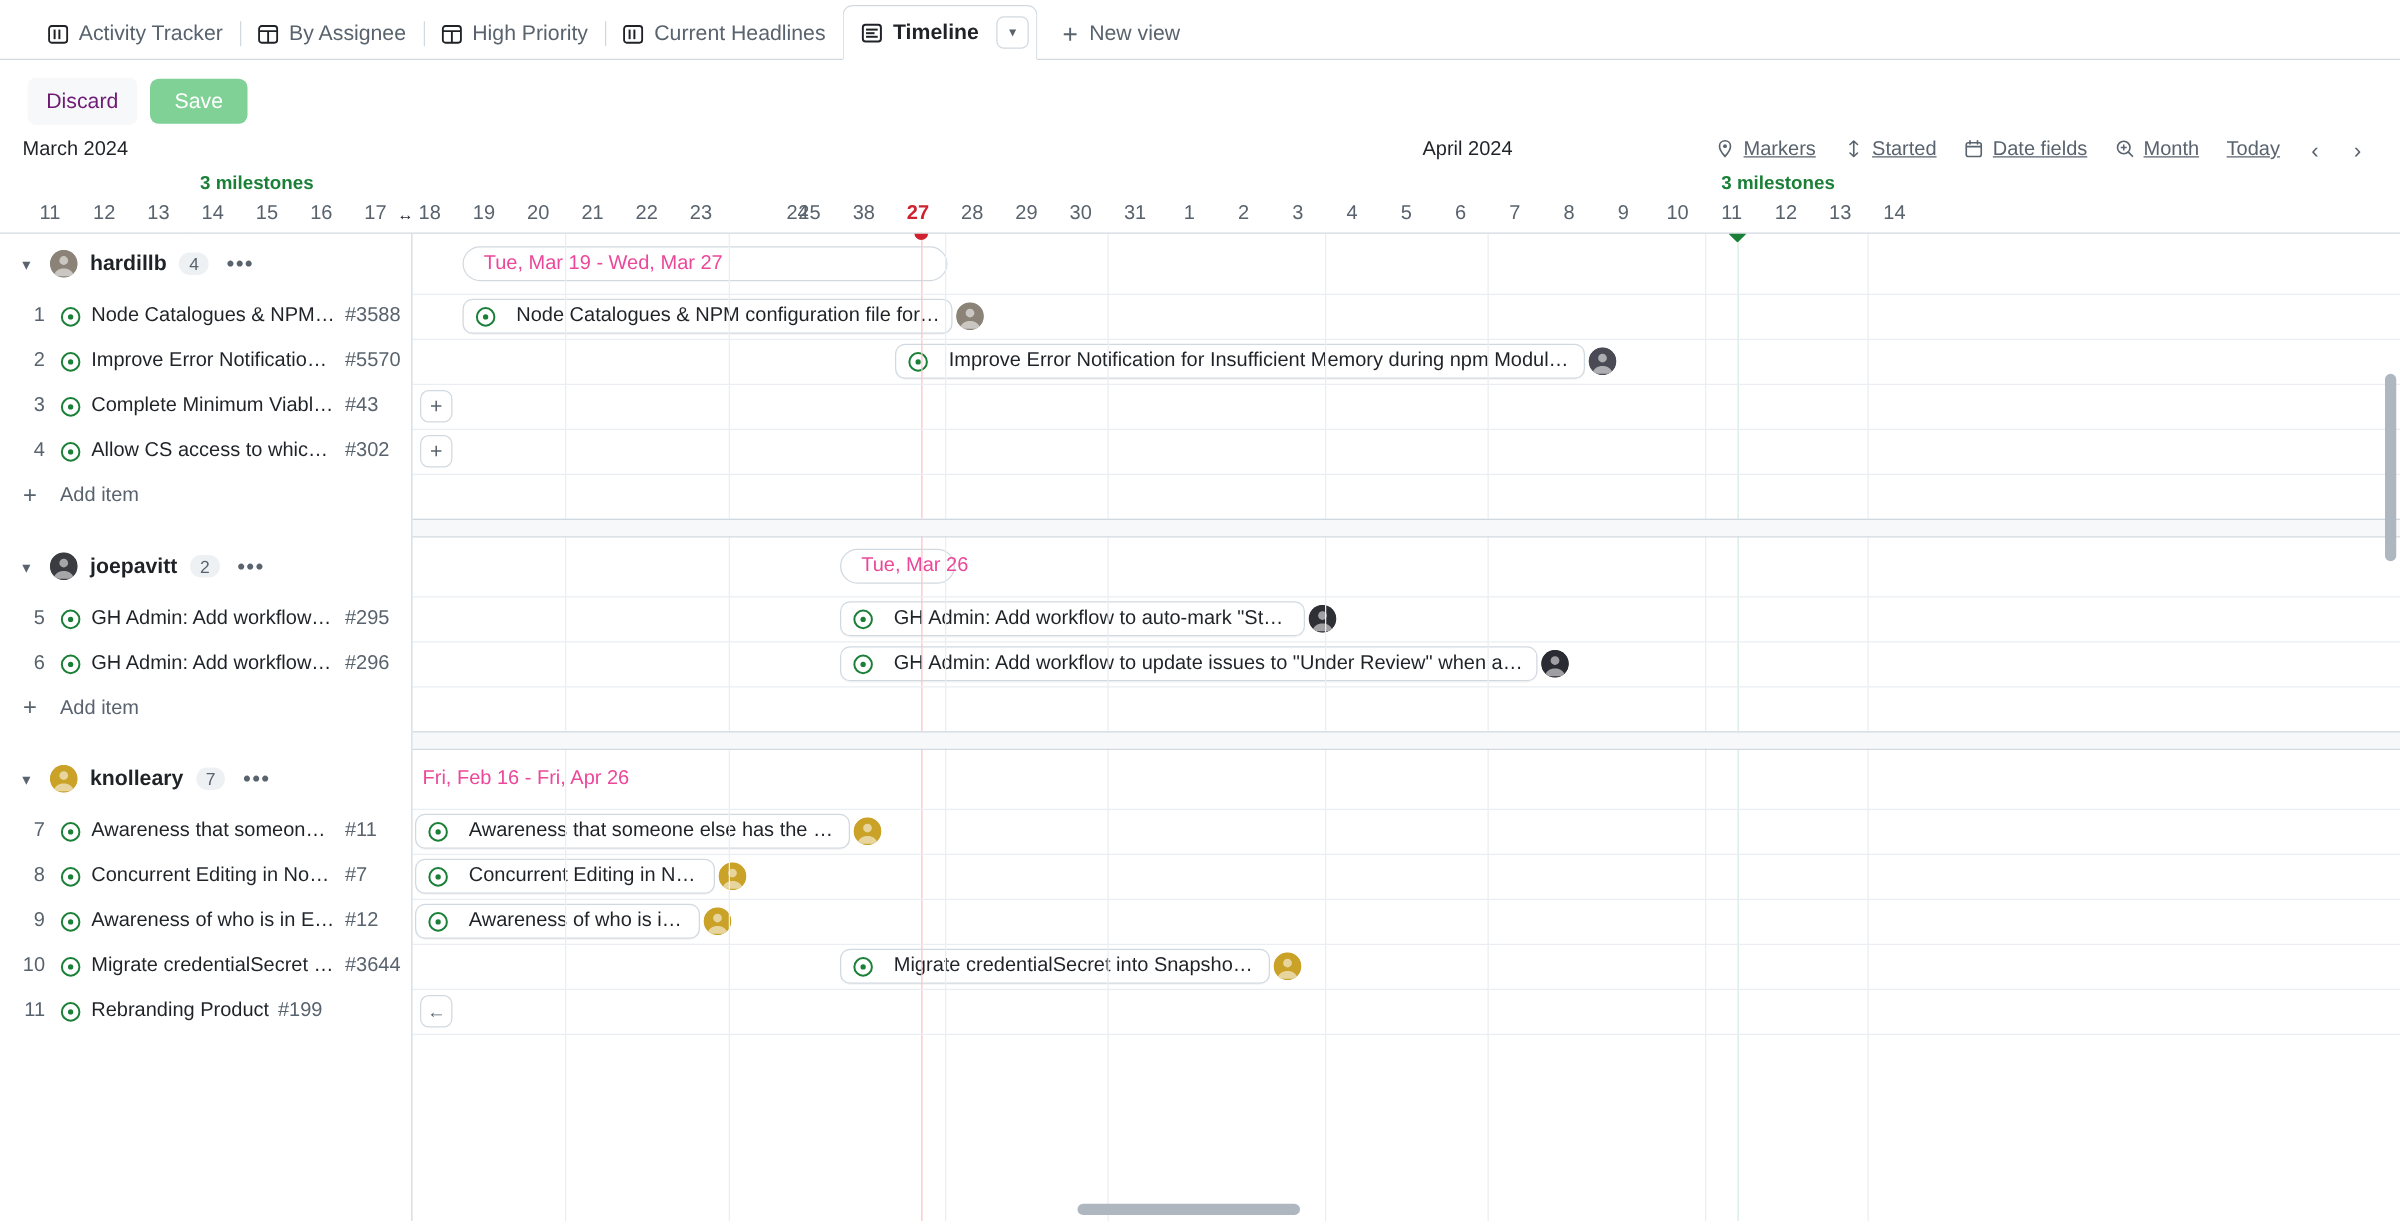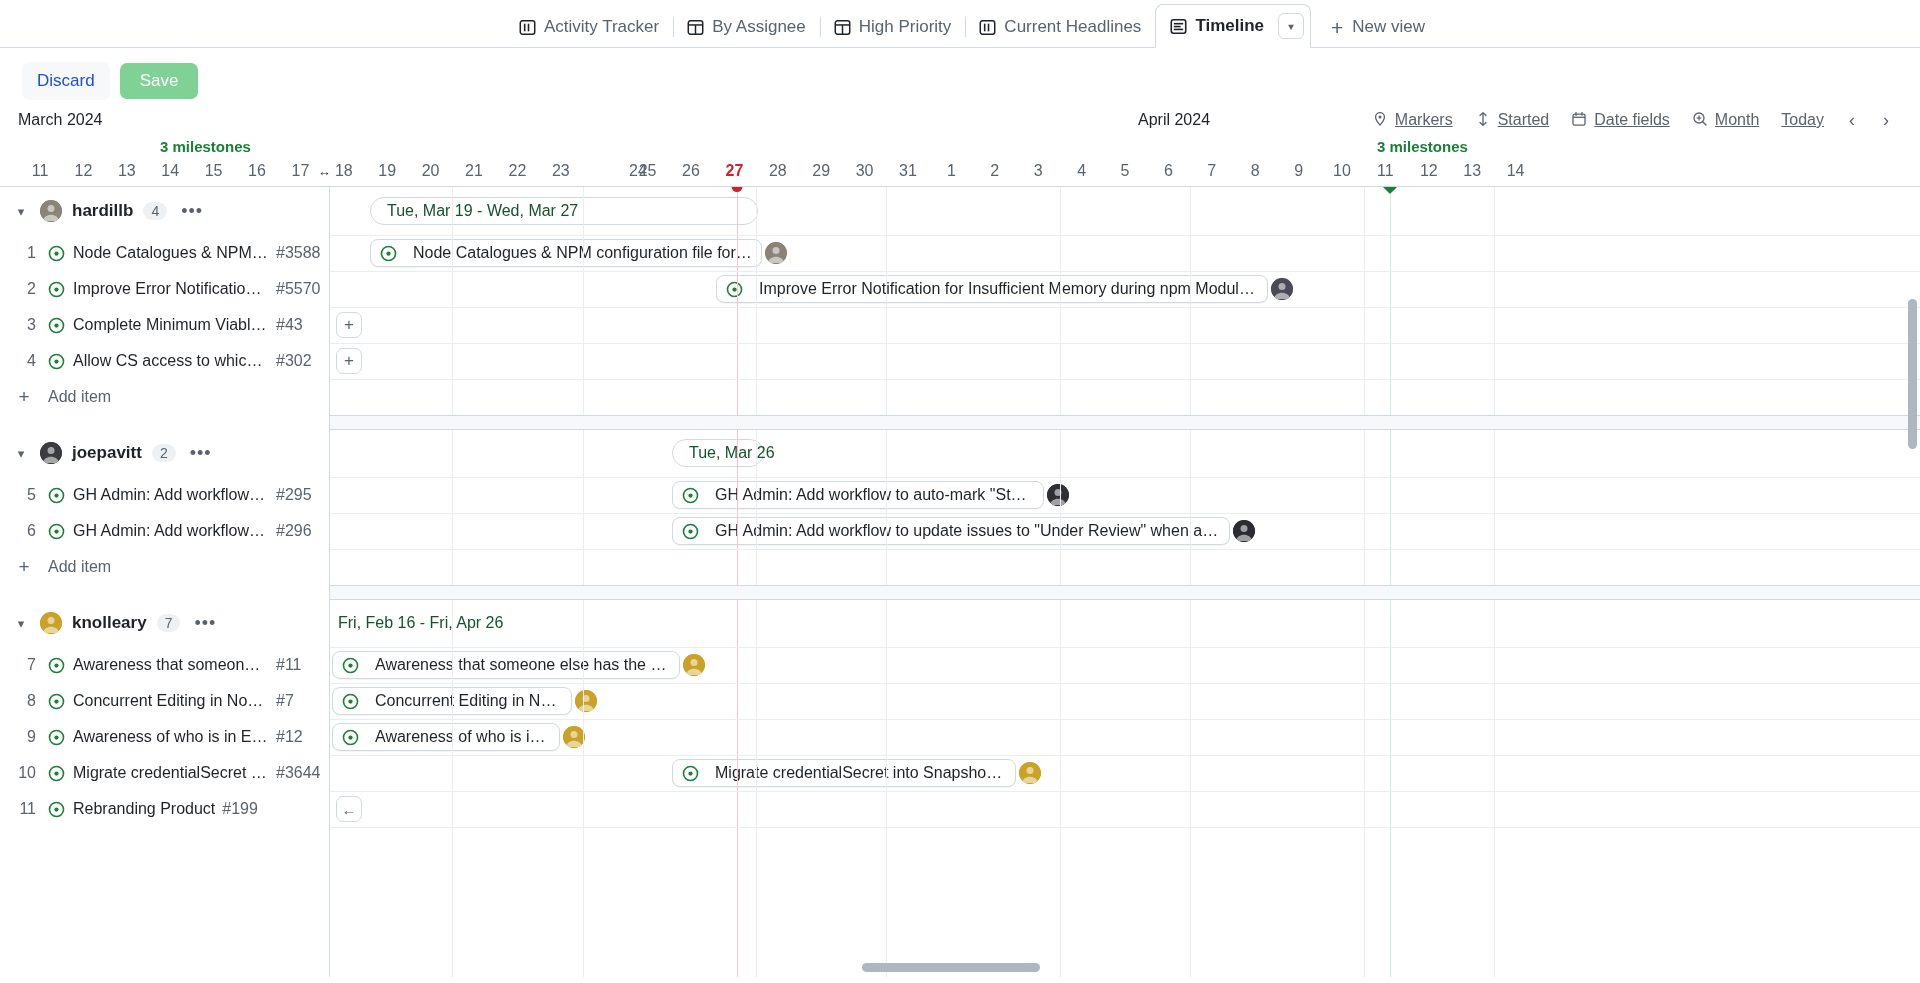--- a/index.html
+++ b/index.html
@@ -14,21 +14,20 @@
 
   
   .tabbar {
     position: relative;
     height: 48px;
     display: flex;
     align-items: flex-end;
     padding-left: 24px;
     border-bottom: 1px solid #d1d9e0;
     background: #ffffff;
-    justify-content: center;
   }
   .tab {
     display: flex; align-items: center; gap: 8px;
     height: 40px; padding: 0 14px;
     font-size: 17px; color: #59636e;
     position: relative;
     white-space: nowrap;
     cursor: pointer;
   }
   .tab .tlabel { font-size: 17px; }
@@ -91,21 +90,21 @@
     font-size: 15px; font-weight: 700;
     border-radius: 20px; padding: 3px 10px;
   }
   .clear-btn {
     width: 22px; height: 22px; border-radius: 50%;
     background: #59636e; color: #fff;
     display: flex; align-items: center; justify-content: center;
     font-size: 13px; line-height: 1; cursor: pointer;
   }
   .btn-discard {
-    font-size: 17px; color: #1d4ed8; padding: 8px 14px;
+    font-size: 17px; color: #701a75; padding: 8px 14px;
     border-radius: 7px; cursor: pointer; background: #f6f8fa;
     border: 1px solid transparent;
   }
   .btn-save {
     font-size: 17px; color: #ffffff; padding: 8px 20px;
     border-radius: 7px; cursor: pointer;
     background: #7fd196;
   }
 
   
@@ -238,21 +237,21 @@
   .bar .bar-avatar {
     position: absolute; right: -26px; top: 2px;
     width: 22px; height: 22px; border-radius: 50%;
     overflow: hidden; background: #d0d7de;
   }
   .datepill {
     position: absolute; height: 28px;
     border: 1px solid #d1d9e0; border-radius: 20px;
     background: #ffffff;
     display: flex; align-items: center; padding: 0 16px;
-    font-size: 16px; color: #14532d; white-space: nowrap;
+    font-size: 16px; color: #ec4899; white-space: nowrap;
   }
   .datepill.flat {
     border: none; border-radius: 0; background: transparent; padding-left: 6px;
   }
   .addbtn {
     position: absolute; width: 26px; height: 26px;
     border: 1px solid #d1d9e0; border-radius: 7px;
     background: #fff; color: #59636e;
     display: flex; align-items: center; justify-content: center;
     font-size: 17px; font-weight: 300; cursor: pointer;
@@ -419,21 +418,21 @@
     <div class="daytick" style="left: 257px;">16</div>
     <div class="daytick" style="left: 300.4px;">17</div>
     <div class="daytick" style="left: 343.8px;">18</div>
     <div class="daytick" style="left: 387.2px;">19</div>
     <div class="daytick" style="left: 430.6px;">20</div>
     <div class="daytick" style="left: 474px;">21</div>
     <div class="daytick" style="left: 517.4px;">22</div>
     <div class="daytick" style="left: 560.8px;">23</div>
     <div class="daytick" style="left: 638px;">24</div>
     <div class="daytick" style="left: 647.6px;">25</div>
-    <div class="daytick" style="left: 691px;">26</div>
+    <div class="daytick" style="left: 691px;">38</div>
     <div class="daytick today" style="left: 734.4px;">27</div>
     <div class="daytick" style="left: 777.8px;">28</div>
     <div class="daytick" style="left: 821.2px;">29</div>
     <div class="daytick" style="left: 864.6px;">30</div>
     <div class="daytick" style="left: 908px;">31</div>
     <div class="daytick" style="left: 951.4px;">1</div>
     <div class="daytick" style="left: 994.8px;">2</div>
     <div class="daytick" style="left: 1038.2px;">3</div>
     <div class="daytick" style="left: 1081.6px;">4</div>
     <div class="daytick" style="left: 1125px;">5</div>

